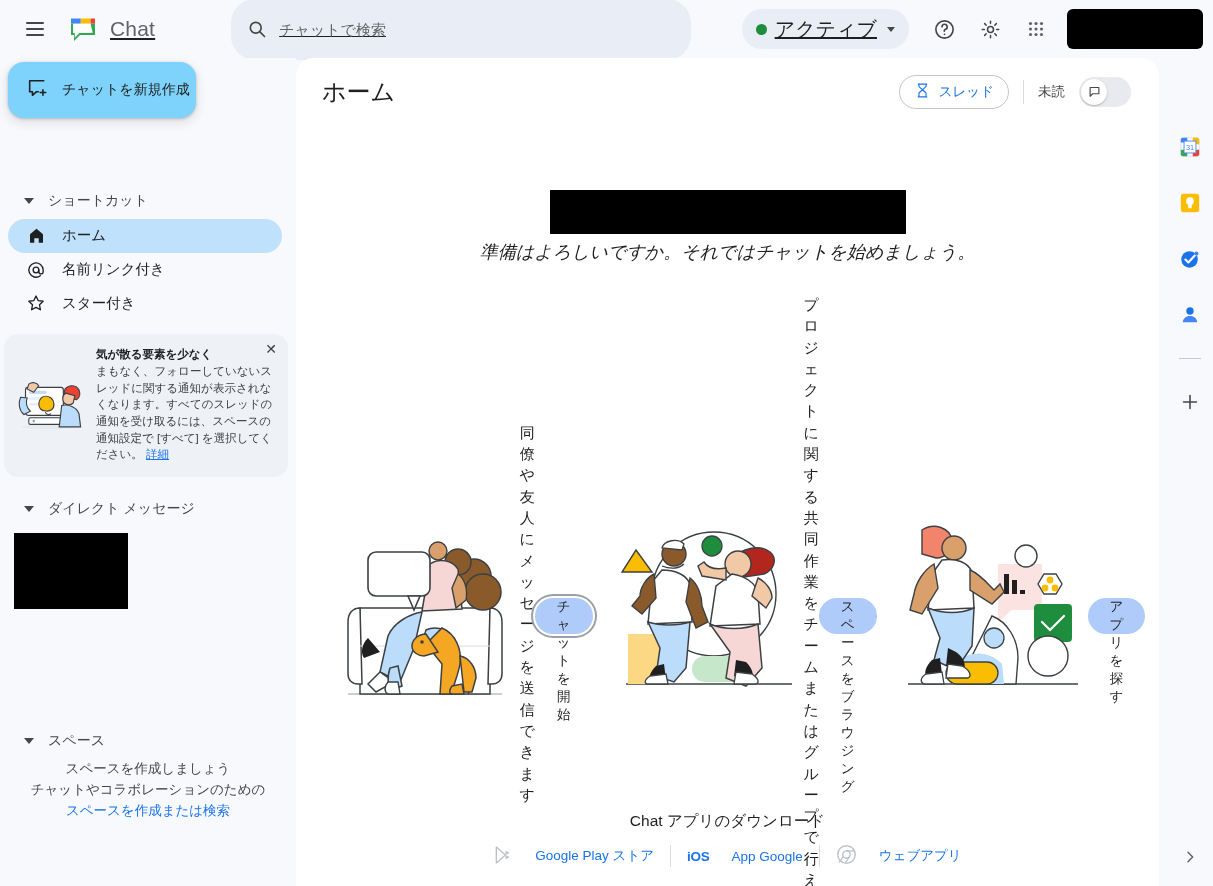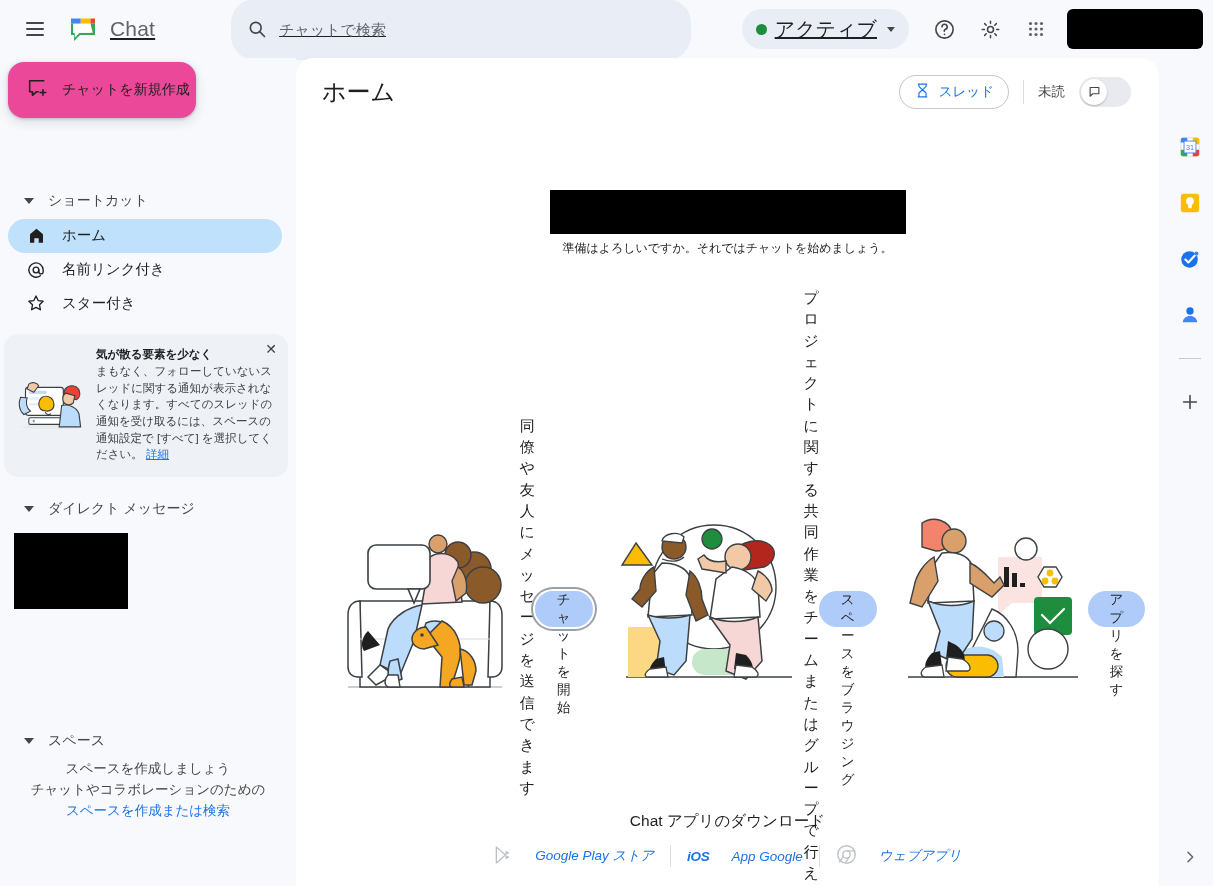--- a/index.html
+++ b/index.html
@@ -33,21 +33,21 @@
   .caret { width: 0; height: 0; border-left: 4px solid transparent; border-right: 4px solid transparent; border-top: 5px solid #444746; margin-left: 2px; }
   .icon-btn { width: 42px; height: 42px; border-radius: 50%; display: flex; align-items: center; justify-content: center; cursor: pointer; }
   .redacted-account { width: 136px; height: 40px; background: #000; border-radius: 6px; margin-left: 6px; }
   .redacted { background: #000; }
 
   
   .body { flex: 1 1 auto; display: flex; min-height: 0; }
 
   
   .sidebar { width: 296px; flex: 0 0 296px; background: #f8f9fd; position: relative; display: flex; flex-direction: column; }
-  .compose-btn { position: absolute; top: 4px; left: 8px; width: 188px; height: 56px; background: #ec4899; border-radius: 16px; box-shadow: 0 1px 3px rgba(60,64,67,.3), 0 4px 8px 3px rgba(60,64,67,.09); display: flex; align-items: center; gap: 14px; padding: 0 18px; cursor: pointer; z-index: 6; }
+  .compose-btn { position: absolute; top: 4px; left: 8px; width: 188px; height: 56px; background: #7dd3fc; border-radius: 16px; box-shadow: 0 1px 3px rgba(60,64,67,.3), 0 4px 8px 3px rgba(60,64,67,.09); display: flex; align-items: center; gap: 14px; padding: 0 18px; cursor: pointer; z-index: 6; }
   .compose-label { font-size: 14px; color: #1f1f1f; white-space: nowrap; }
 
   .section-head { display: flex; align-items: center; gap: 14px; padding: 0 0 0 24px; height: 36px; cursor: pointer; }
   .tri { width: 0; height: 0; border-left: 5px solid transparent; border-right: 5px solid transparent; border-top: 6px solid #444746; }
   .section-title { font-size: 14px; color: #444746; }
 
   .nav-item { display: flex; align-items: center; gap: 16px; height: 34px; margin: 0 14px 0 8px; padding-left: 18px; border-radius: 17px; cursor: pointer; }
   .nav-item.active { background: #bfe1fb; }
   .nav-label { font-size: 14.5px; color: #1f1f1f; }
   .nav-ico { width: 20px; height: 20px; flex: 0 0 20px; display: flex; align-items: center; justify-content: center; }
@@ -76,33 +76,33 @@
   .thread-chip-label { font-size: 13.5px; color: #1a73e8; }
   .vdiv { width: 1px; height: 24px; background: #dadce0; }
   .unread-label { font-size: 13.5px; color: #444746; }
   .toggle { width: 52px; height: 30px; border-radius: 15px; background: #e8eaf0; position: relative; cursor: pointer; display: flex; align-items: center; }
   .toggle-knob { width: 26px; height: 26px; border-radius: 50%; background: #fff; margin-left: 2px; display: flex; align-items: center; justify-content: center; box-shadow: 0 1px 2px rgba(0,0,0,.25); }
 
   .main-body { flex: 1 1 auto; overflow: hidden; position: relative; }
 
   .welcome { text-align: center; margin-top: 64px; }
   .welcome-redacted { width: 356px; height: 44px; margin: 0 auto 6px auto; }
-  .welcome-sub { font-size: 12px; color: #1f1f1f; }
+  .welcome-sub { font-size: 18px; color: #1f1f1f; font-style: italic; }
 
   .cards { display: flex; justify-content: center; gap: 56px; margin-top: 26px; }
   .card { width: 228px; display: flex; flex-direction: row; align-items: center; }
   .card-illus { width: 190px; height: 190px; }
   .card-text { font-size: 15px; line-height: 1.42; color: #1f1f1f; text-align: center; margin-top: 4px; min-height: 64px; }
   .card-btn { margin-top: 10px; height: 36px; background: #aecbfa; border: none; border-radius: 18px; padding: 0 22px; font-size: 13.5px; color: #1f1f1f; cursor: pointer; font-family: inherit; }
   .card-btn.focused { box-shadow: 0 0 0 2px #fff, 0 0 0 4px #9aa0a6; }
 
   .download { position: absolute; left: 0; right: 0; bottom: 18px; text-align: center; }
   .download-title { font-size: 15.5px; color: #1f1f1f; margin-bottom: 12px; }
   .download-links { display: flex; align-items: center; justify-content: center; gap: 0; }
-  .dl-item { display: flex; align-items: center; gap: 22px; padding: 0 16px; cursor: pointer; font-style: italic; }
+  .dl-item { display: flex; align-items: center; gap: 22px; padding: 0 16px; cursor: pointer; }
   .dl-item span { font-size: 13.5px; color: #1a73e8; }
   .dl-sep { width: 1px; height: 22px; background: #dadce0; }
   .ios-mark { font-size: 12.5px; color: #5f6368; font-weight: bold; letter-spacing: -.3px; }
 
   
   .rail { width: 46px; flex: 0 0 46px; background: #f8f9fd; display: flex; flex-direction: column; align-items: center; padding-top: 72px; gap: 22px; position: relative; }
   .rail-btn { width: 34px; height: 34px; border-radius: 8px; display: flex; align-items: center; justify-content: center; cursor: pointer; }
   .rail-div { width: 22px; height: 1px; background: #c7cad1; margin: 4px 0; }
   .rail-expand { position: absolute; bottom: 14px; left: 50%; transform: translateX(-50%); width: 30px; height: 30px; display: flex; align-items: center; justify-content: center; cursor: pointer; border-radius: 50%; color: #5f6368; }
 </style>

